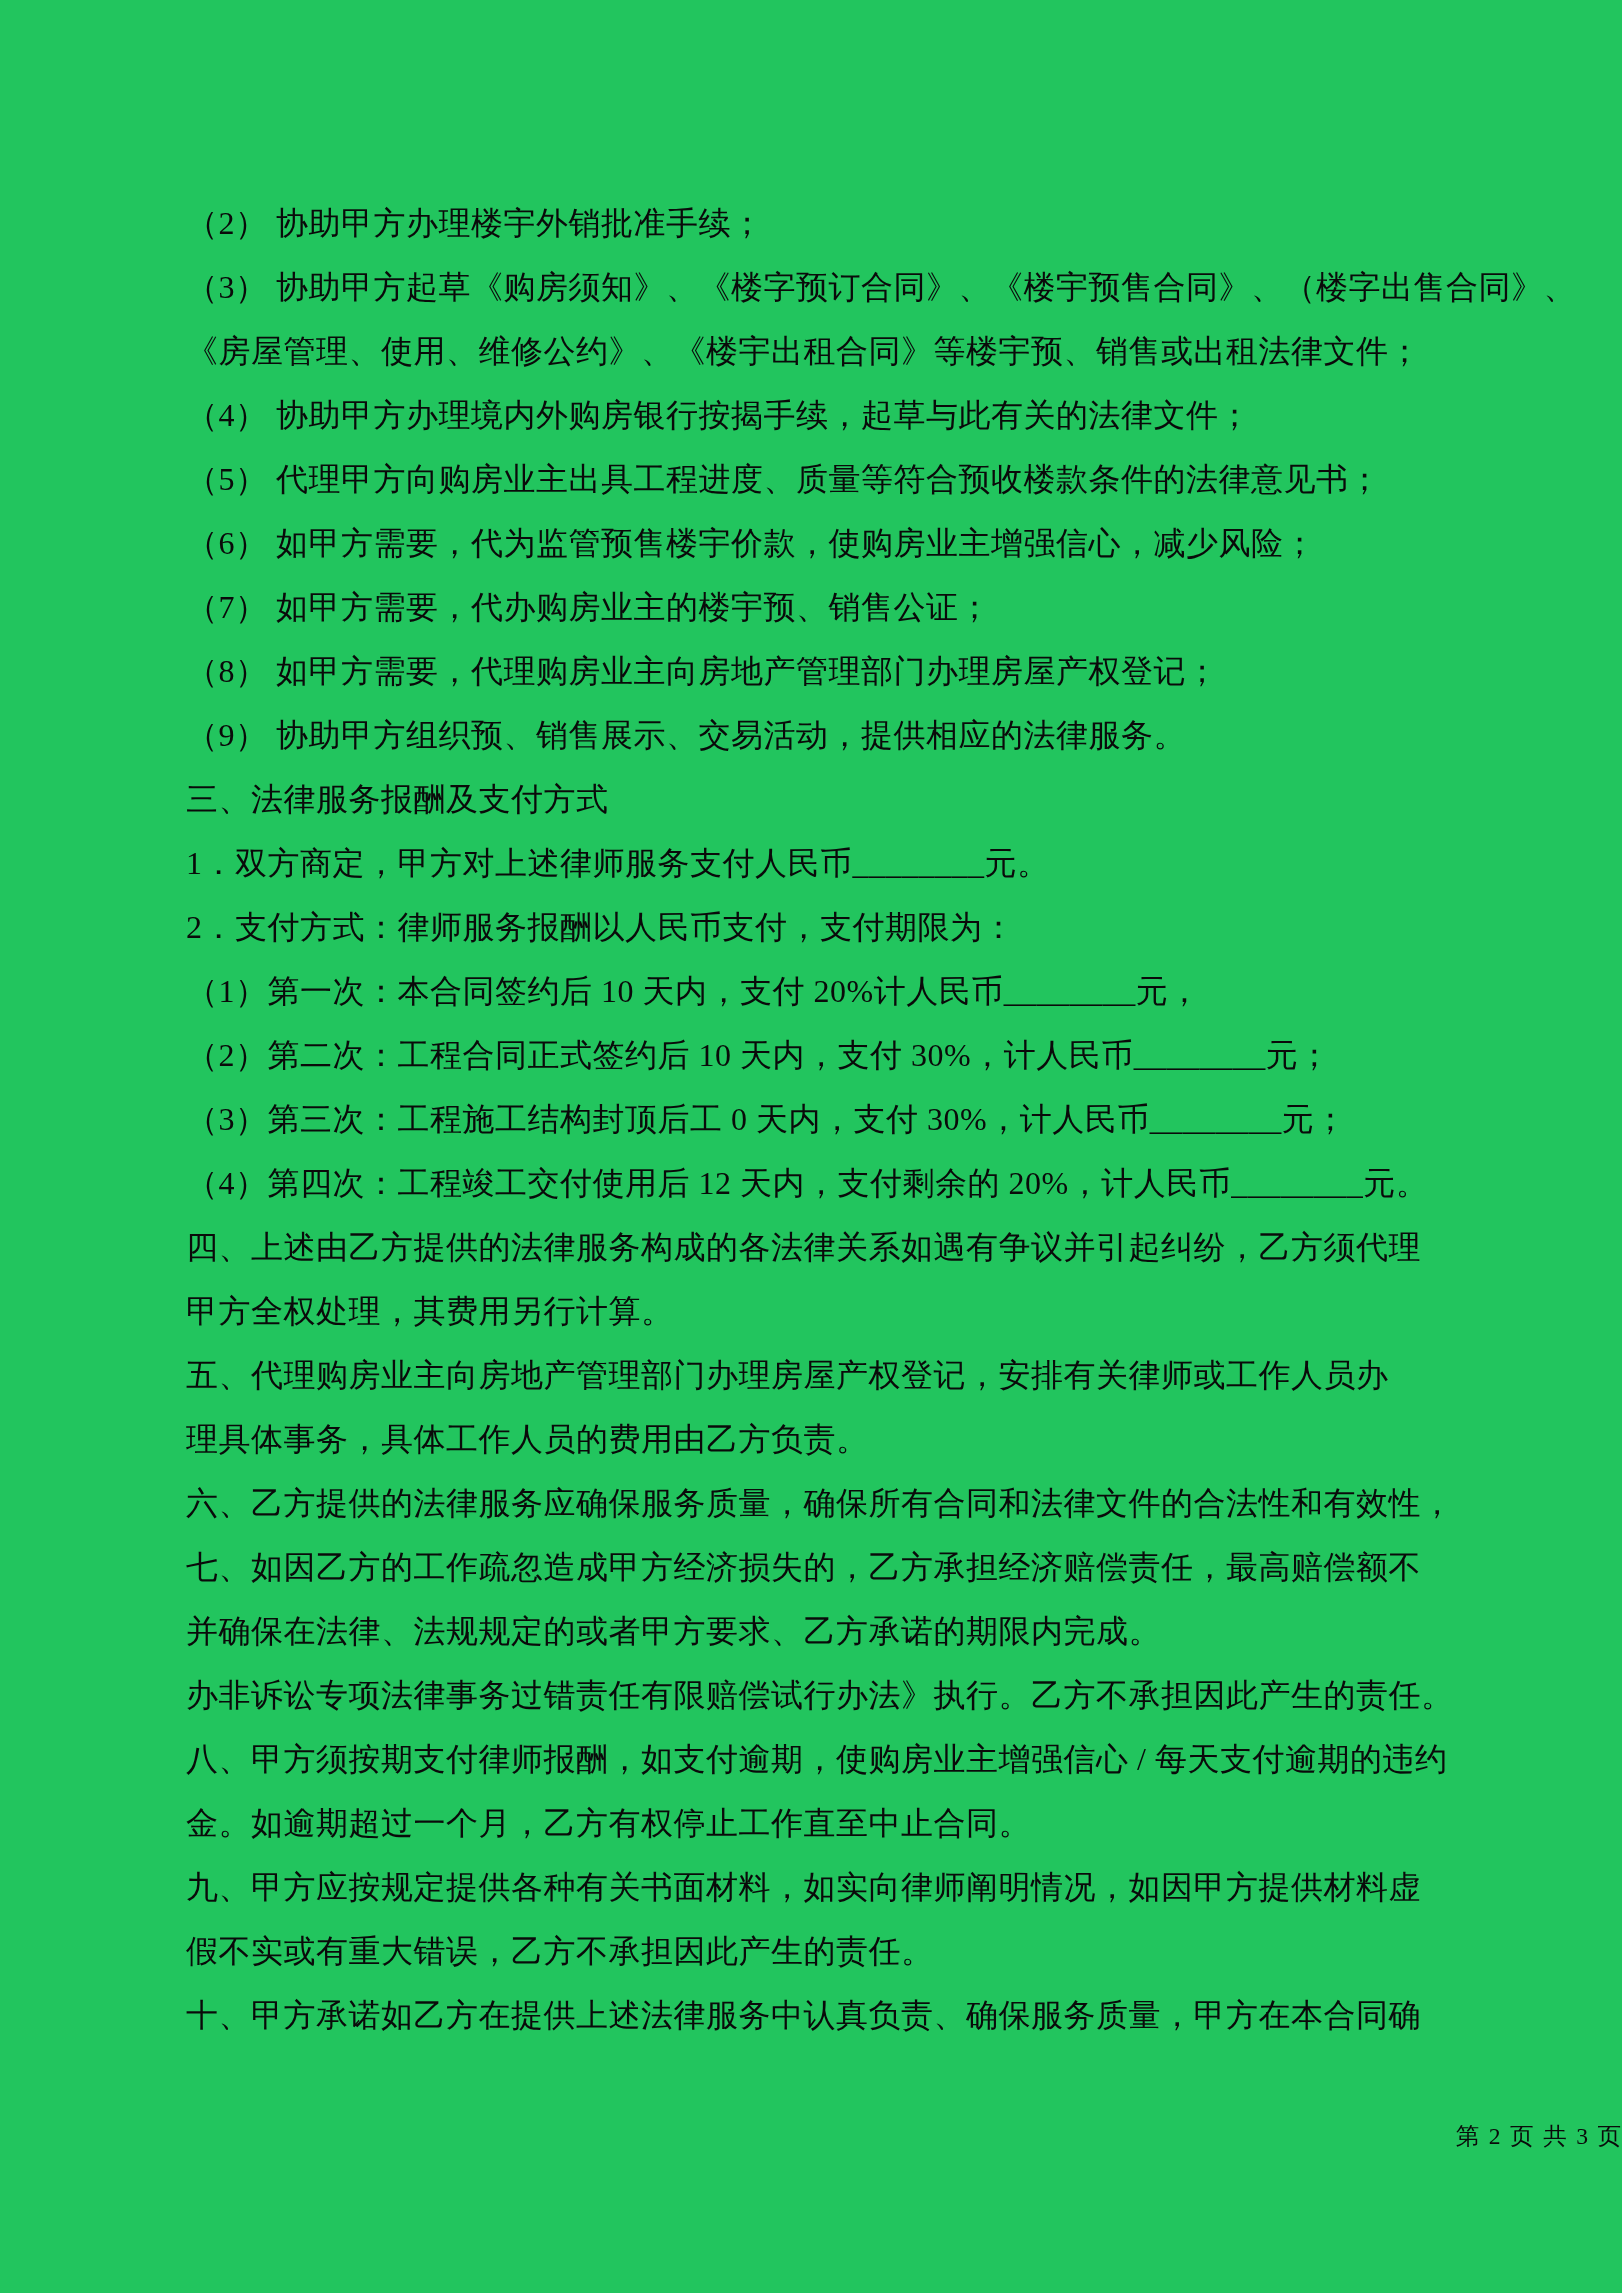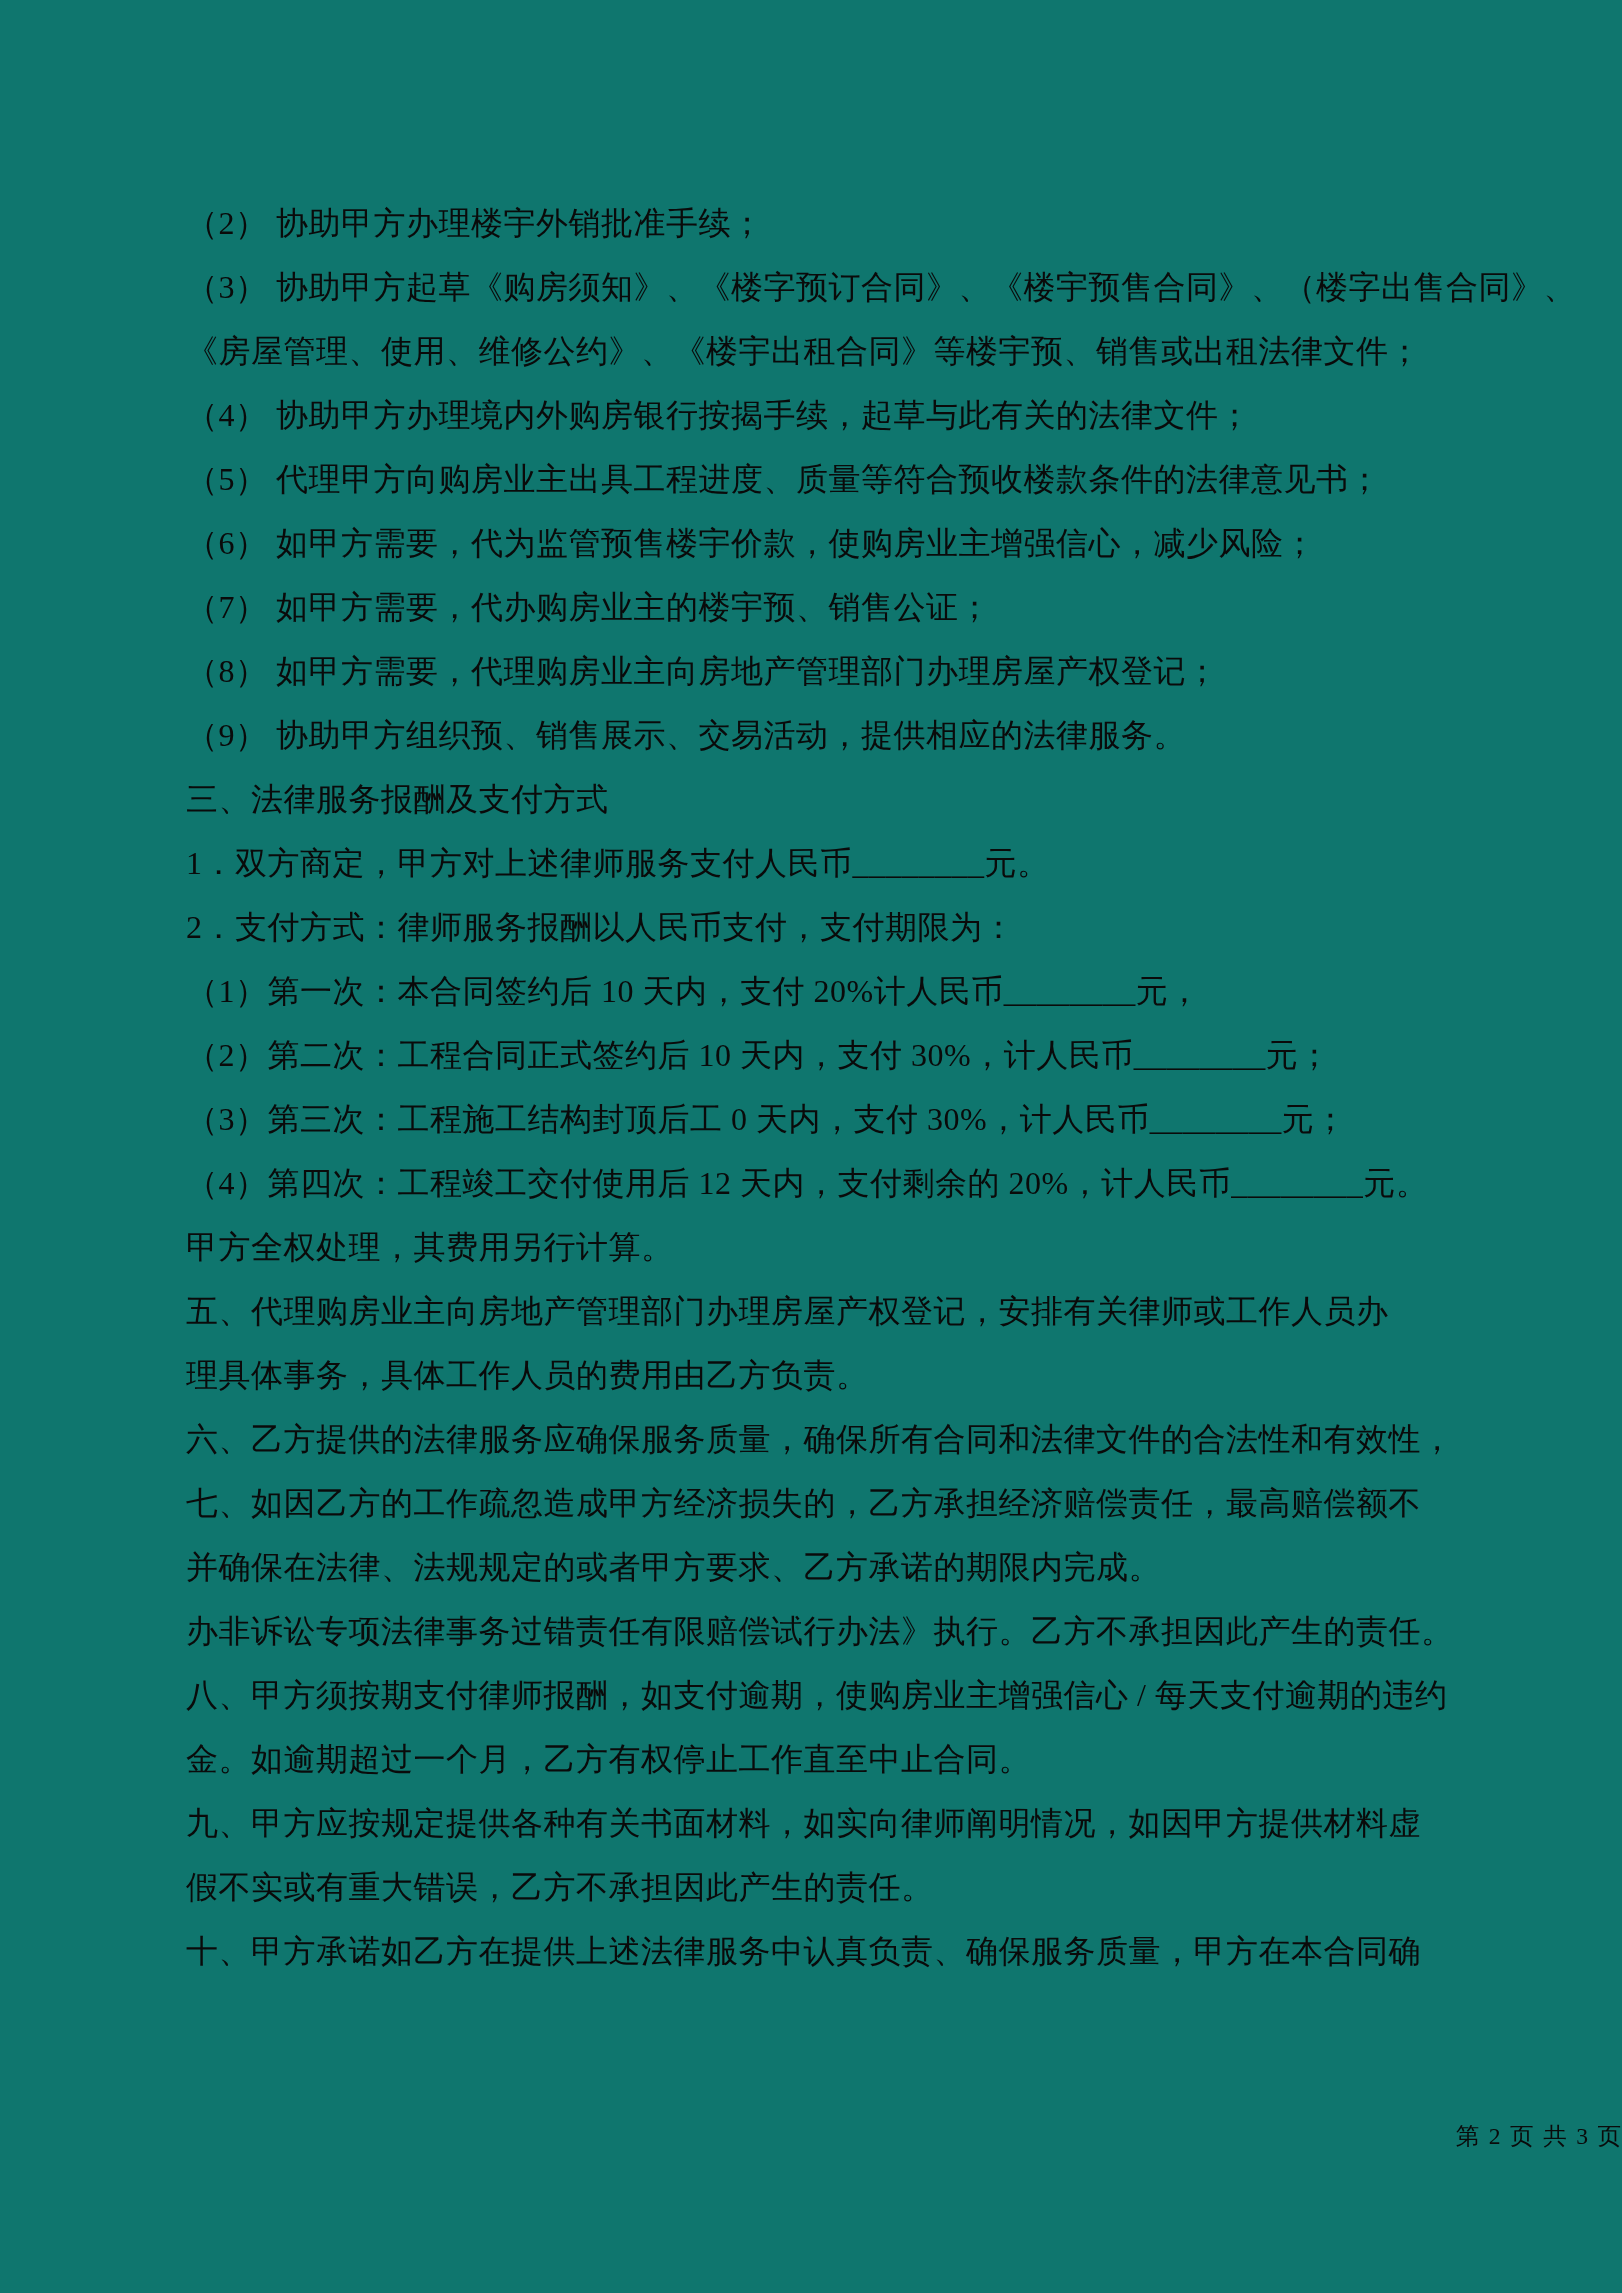--- a/index.html
+++ b/index.html
@@ -4,21 +4,21 @@
 <style>
   html, body {
     margin: 0;
     padding: 0;
     background: #ffffff;
   }
   .page {
     position: relative;
     width: 1623px;
     height: 2294px;
-    background: #0f766e;
+    background: #22c55e;
     overflow: hidden;
     font-family: "Liberation Serif", "DejaVu Serif", serif;
     color: #000000;
   }
   .doc-body {
     position: absolute;
     left: 186px;
     top: 191px;
     width: 1341px;
   }
@@ -55,20 +55,21 @@
       <div class="line">（7） 如甲方需要，代办购房业主的楼宇预、销售公证；</div>
       <div class="line">（8） 如甲方需要，代理购房业主向房地产管理部门办理房屋产权登记；</div>
       <div class="line">（9） 协助甲方组织预、销售展示、交易活动，提供相应的法律服务。</div>
       <div class="line">三、法律服务报酬及支付方式</div>
       <div class="line">1．双方商定，甲方对上述律师服务支付人民币________元。</div>
       <div class="line">2．支付方式：律师服务报酬以人民币支付，支付期限为：</div>
       <div class="line">（1）第一次：本合同签约后 10 天内，支付 20%计人民币________元，</div>
       <div class="line">（2）第二次：工程合同正式签约后 10 天内，支付 30%，计人民币________元；</div>
       <div class="line">（3）第三次：工程施工结构封顶后工 0 天内，支付 30%，计人民币________元；</div>
       <div class="line">（4）第四次：工程竣工交付使用后 12 天内，支付剩余的 20%，计人民币________元。</div>
+      <div class="line">四、上述由乙方提供的法律服务构成的各法律关系如遇有争议并引起纠纷，乙方须代理</div>
       <div class="line">甲方全权处理，其费用另行计算。</div>
       <div class="line">五、代理购房业主向房地产管理部门办理房屋产权登记，安排有关律师或工作人员办</div>
       <div class="line">理具体事务，具体工作人员的费用由乙方负责。</div>
       <div class="line">六、乙方提供的法律服务应确保服务质量，确保所有合同和法律文件的合法性和有效性，</div>
       <div class="line">七、如因乙方的工作疏忽造成甲方经济损失的，乙方承担经济赔偿责任，最高赔偿额不</div>
       <div class="line">并确保在法律、法规规定的或者甲方要求、乙方承诺的期限内完成。</div>
       <div class="line">办非诉讼专项法律事务过错责任有限赔偿试行办法》执行。乙方不承担因此产生的责任。</div>
       <div class="line">八、甲方须按期支付律师报酬，如支付逾期，使购房业主增强信心 / 每天支付逾期的违约</div>
       <div class="line">金。如逾期超过一个月，乙方有权停止工作直至中止合同。</div>
       <div class="line">九、甲方应按规定提供各种有关书面材料，如实向律师阐明情况，如因甲方提供材料虚</div>

